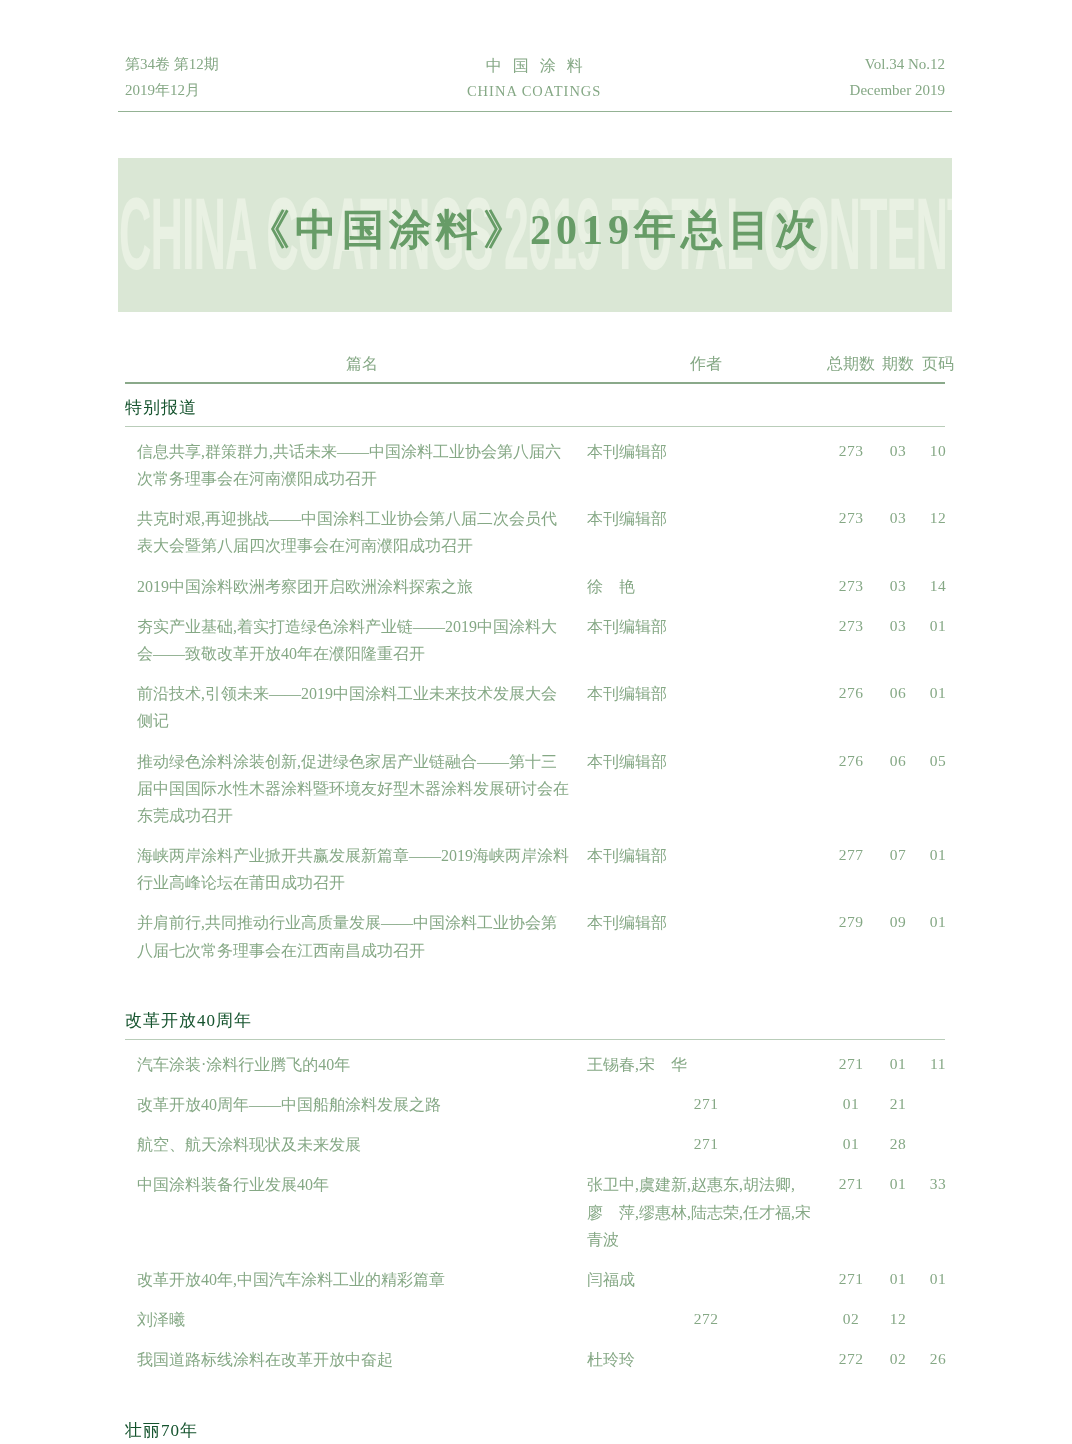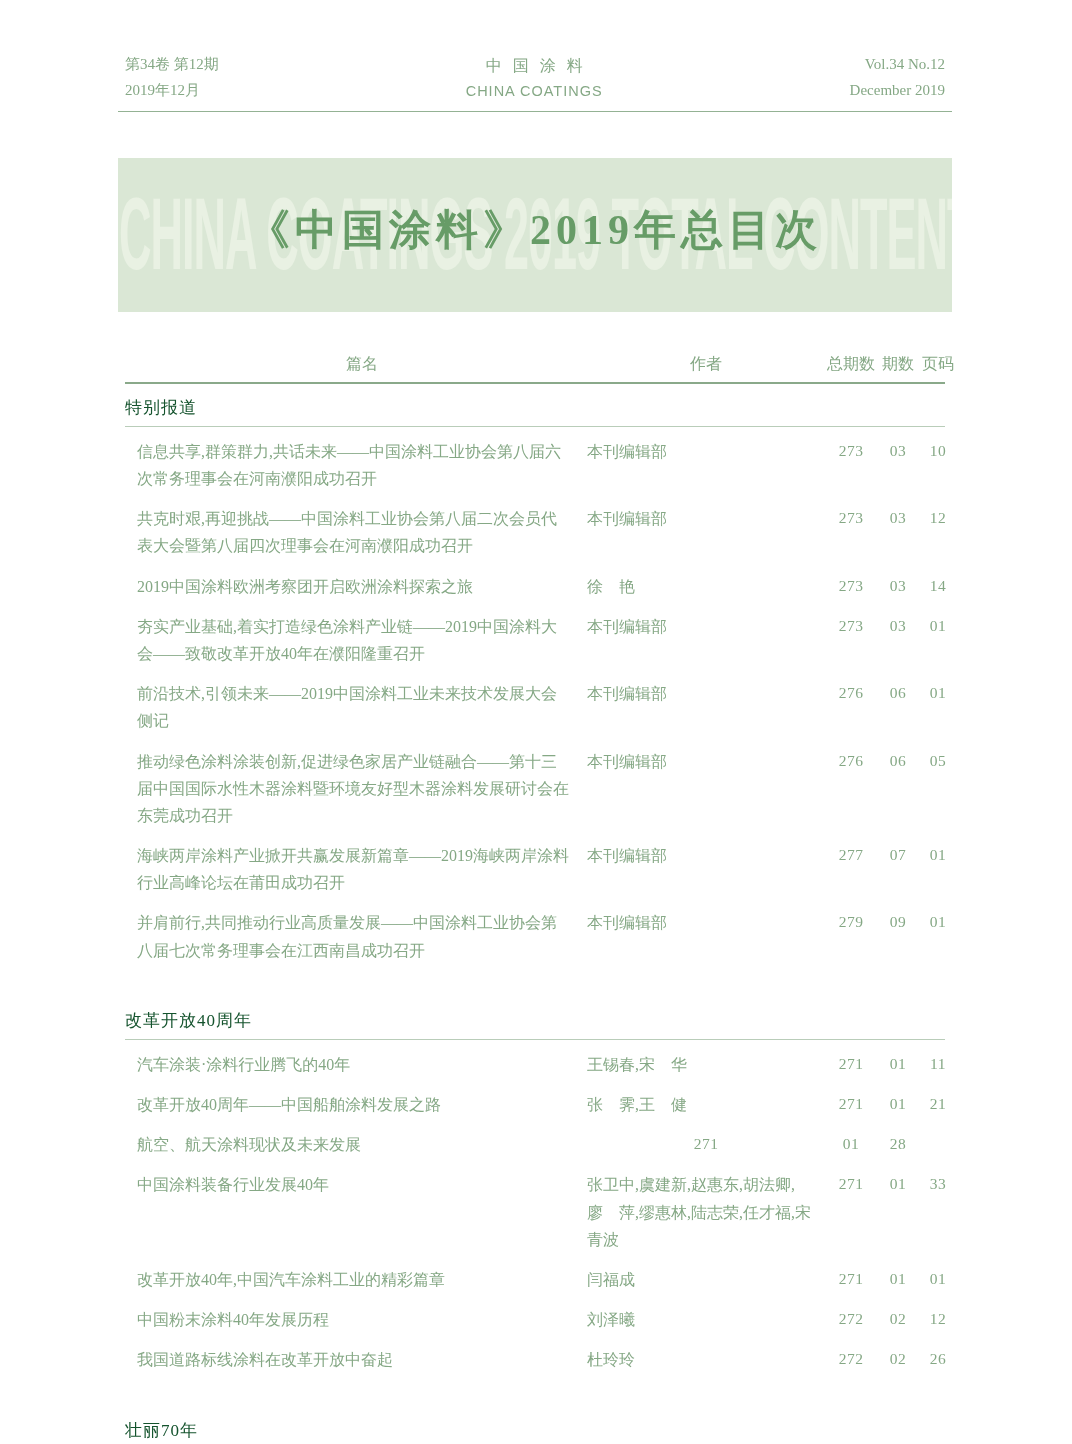--- a/index.html
+++ b/index.html
@@ -11,21 +11,21 @@
     display:flex; flex-direction:column;
     background:#ffffff;
     font-family:"Liberation Serif", serif;
     color:#85a885;
   }
   
   .masthead { display:flex; justify-content:space-between; align-items:flex-start; font-size:15px; line-height:1.7; }
   .m-left { text-align:left; }
   .m-center { text-align:center; }
   .m-center .cn { font-size:16px; letter-spacing:11px; text-indent:11px; }
-  .m-center .en { font-family:Liberation Sans, sans-serif; font-size:14.5px; letter-spacing:1px; }
+  .m-center .en { font-family:Liberation Serif, serif; font-size:14.5px; letter-spacing:1px; }
   .m-right { text-align:right; }
   .masthead-rule { height:1px; background:#94b294; margin:7px -7px 0 -7px; }
 
   
   .banner {
     position:relative; margin:46px -7px 0 -7px; height:154px;
     background:#dae7d5; overflow:hidden;
   }
   .watermark {
     position:absolute; left:1px; top:50%;
@@ -173,21 +173,20 @@
   <div class="row grid-cols">
     <span class="r-title">汽车涂装·涂料行业腾飞的40年</span>
     <span class="r-author">王锡春,宋　华</span>
     <span class="r-cum">271</span>
     <span class="r-issue">01</span>
     <span class="r-page">11</span>
   </div>
 
   <div class="row grid-cols">
     <span class="r-title">改革开放40周年——中国船舶涂料发展之路</span>
-    <span class="r-author">张　霁,王　健</span>
     <span class="r-cum">271</span>
     <span class="r-issue">01</span>
     <span class="r-page">21</span>
   </div>
 
   <div class="row grid-cols">
     <span class="r-title">航空、航天涂料现状及未来发展</span>
     <span class="r-cum">271</span>
     <span class="r-issue">01</span>
     <span class="r-page">28</span>
@@ -204,21 +203,20 @@
 
   <div class="row grid-cols">
     <span class="r-title">改革开放40年,中国汽车涂料工业的精彩篇章</span>
     <span class="r-author">闫福成</span>
     <span class="r-cum">271</span>
     <span class="r-issue">01</span>
     <span class="r-page">01</span>
   </div>
 
   <div class="row grid-cols">
-    <span class="r-title">中国粉末涂料40年发展历程</span>
     <span class="r-author">刘泽曦</span>
     <span class="r-cum">272</span>
     <span class="r-issue">02</span>
     <span class="r-page">12</span>
   </div>
 
   <div class="row grid-cols">
     <span class="r-title">我国道路标线涂料在改革开放中奋起</span>
     <span class="r-author">杜玲玲</span>
     <span class="r-cum">272</span>

